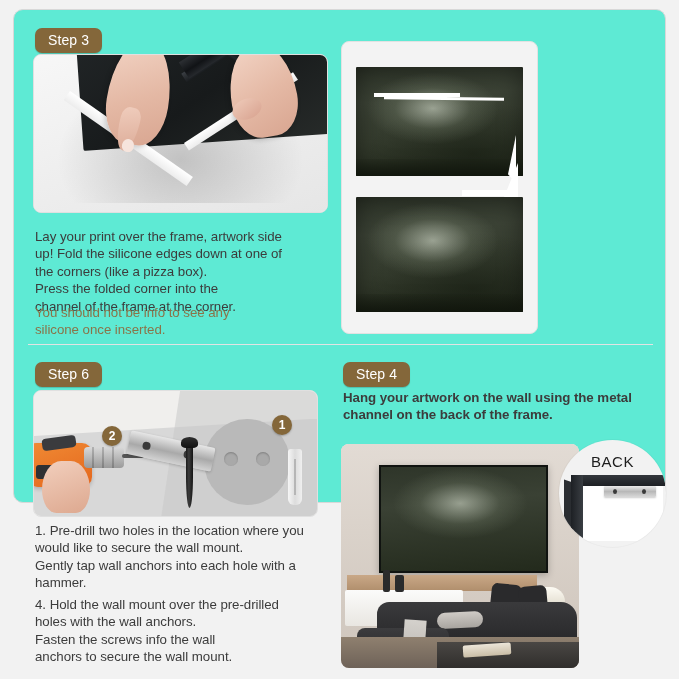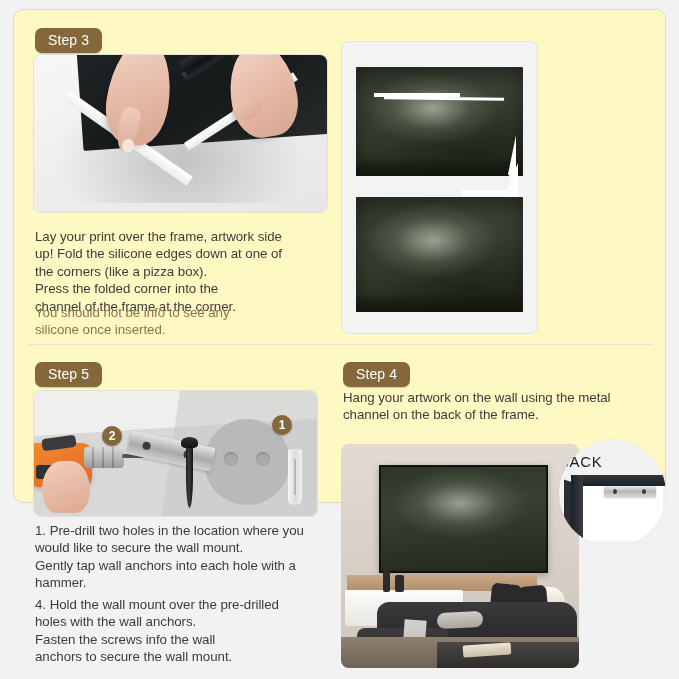--- a/index.html
+++ b/index.html
@@ -13,21 +13,21 @@
     font-family: "Liberation Sans", sans-serif;
     overflow: hidden;
   }
 
   .card {
     position: absolute;
     left: 13px;
     top: 9px;
     width: 653px;
     height: 494px;
-    background: #fef9c3;
+    background: #5eead4;
     border: 1px solid #d8d8d8;
     border-radius: 10px;
     box-sizing: border-box;
   }
 
   .divider {
     position: absolute;
     left: 14px;
     top: 334px;
     width: 625px;
@@ -348,21 +348,21 @@
   .back-circle {
     position: absolute;
     left: 545px; top: 430px; width: 107px; height: 107px;
     border-radius: 50%;
     background: #f2f2f2;
     overflow: hidden;
     box-shadow: 0 0 0 1px rgba(0,0,0,.03);
   }
   .back-circle .label {
     position:absolute; left:0; right:0; top: 13px;
-    font-size: 15px; color:#1d1d1d;
+    text-align:center; font-size: 15px; color:#1d1d1d;
     letter-spacing: .6px;
   }
   .back-circle .bframe {
     position:absolute; left: 12px; top: 35px; width: 92px; height: 66px;
     background:#ffffff;
   }
   .back-circle .bedge-t {
     position:absolute; left: 12px; top: 35px; width: 94px; height: 11px;
     background: linear-gradient(180deg,#33373c,#1d2024);
   }
@@ -430,21 +430,21 @@
       <div class="flap f4"></div>
     </div>
     <div class="artimg art-bot">
       <div class="ground"></div>
     </div>
   </div>
 
 
   <div class="divider"></div>
 
-  <div class="badge" style="left:21px; top:352px;">Step 5</div>
+  <div class="badge" style="left:21px; top:352px;">Step 6</div>
 
   <div class="photo outlined s4">
     <div class="wallA"></div>
     <div class="wallB"></div>
     <div class="wallC"></div>
 
     <div class="circle">
       <div class="hole h1"></div>
       <div class="hole h2"></div>
     </div>
@@ -483,21 +483,21 @@
 Gently tap wall anchors into each hole with a
 hammer.</div>
 
   <div class="para" style="left:21px; top:586px; width:300px;">4. Hold the wall mount over the pre-drilled
 holes with the wall anchors.
 Fasten the screws info the wall
 anchors to secure the wall mount.</div>
 
   <div class="badge" style="left:329px; top:352px;">Step 4</div>
 
-  <div class="para" style="left:329px; top:379px; width:320px;">Hang your artwork on the wall using the metal
+  <div class="para" style="left:329px; top:379px; width:320px;font-weight:bold;">Hang your artwork on the wall using the metal
 channel on the back of the frame.</div>
 
   <div class="photo s5">
     <div class="room"></div>
     <div class="wall"></div>
     <div class="frame">
       <div class="inner"></div>
     </div>
     <div class="ledge"></div>
     <div class="console"></div>

